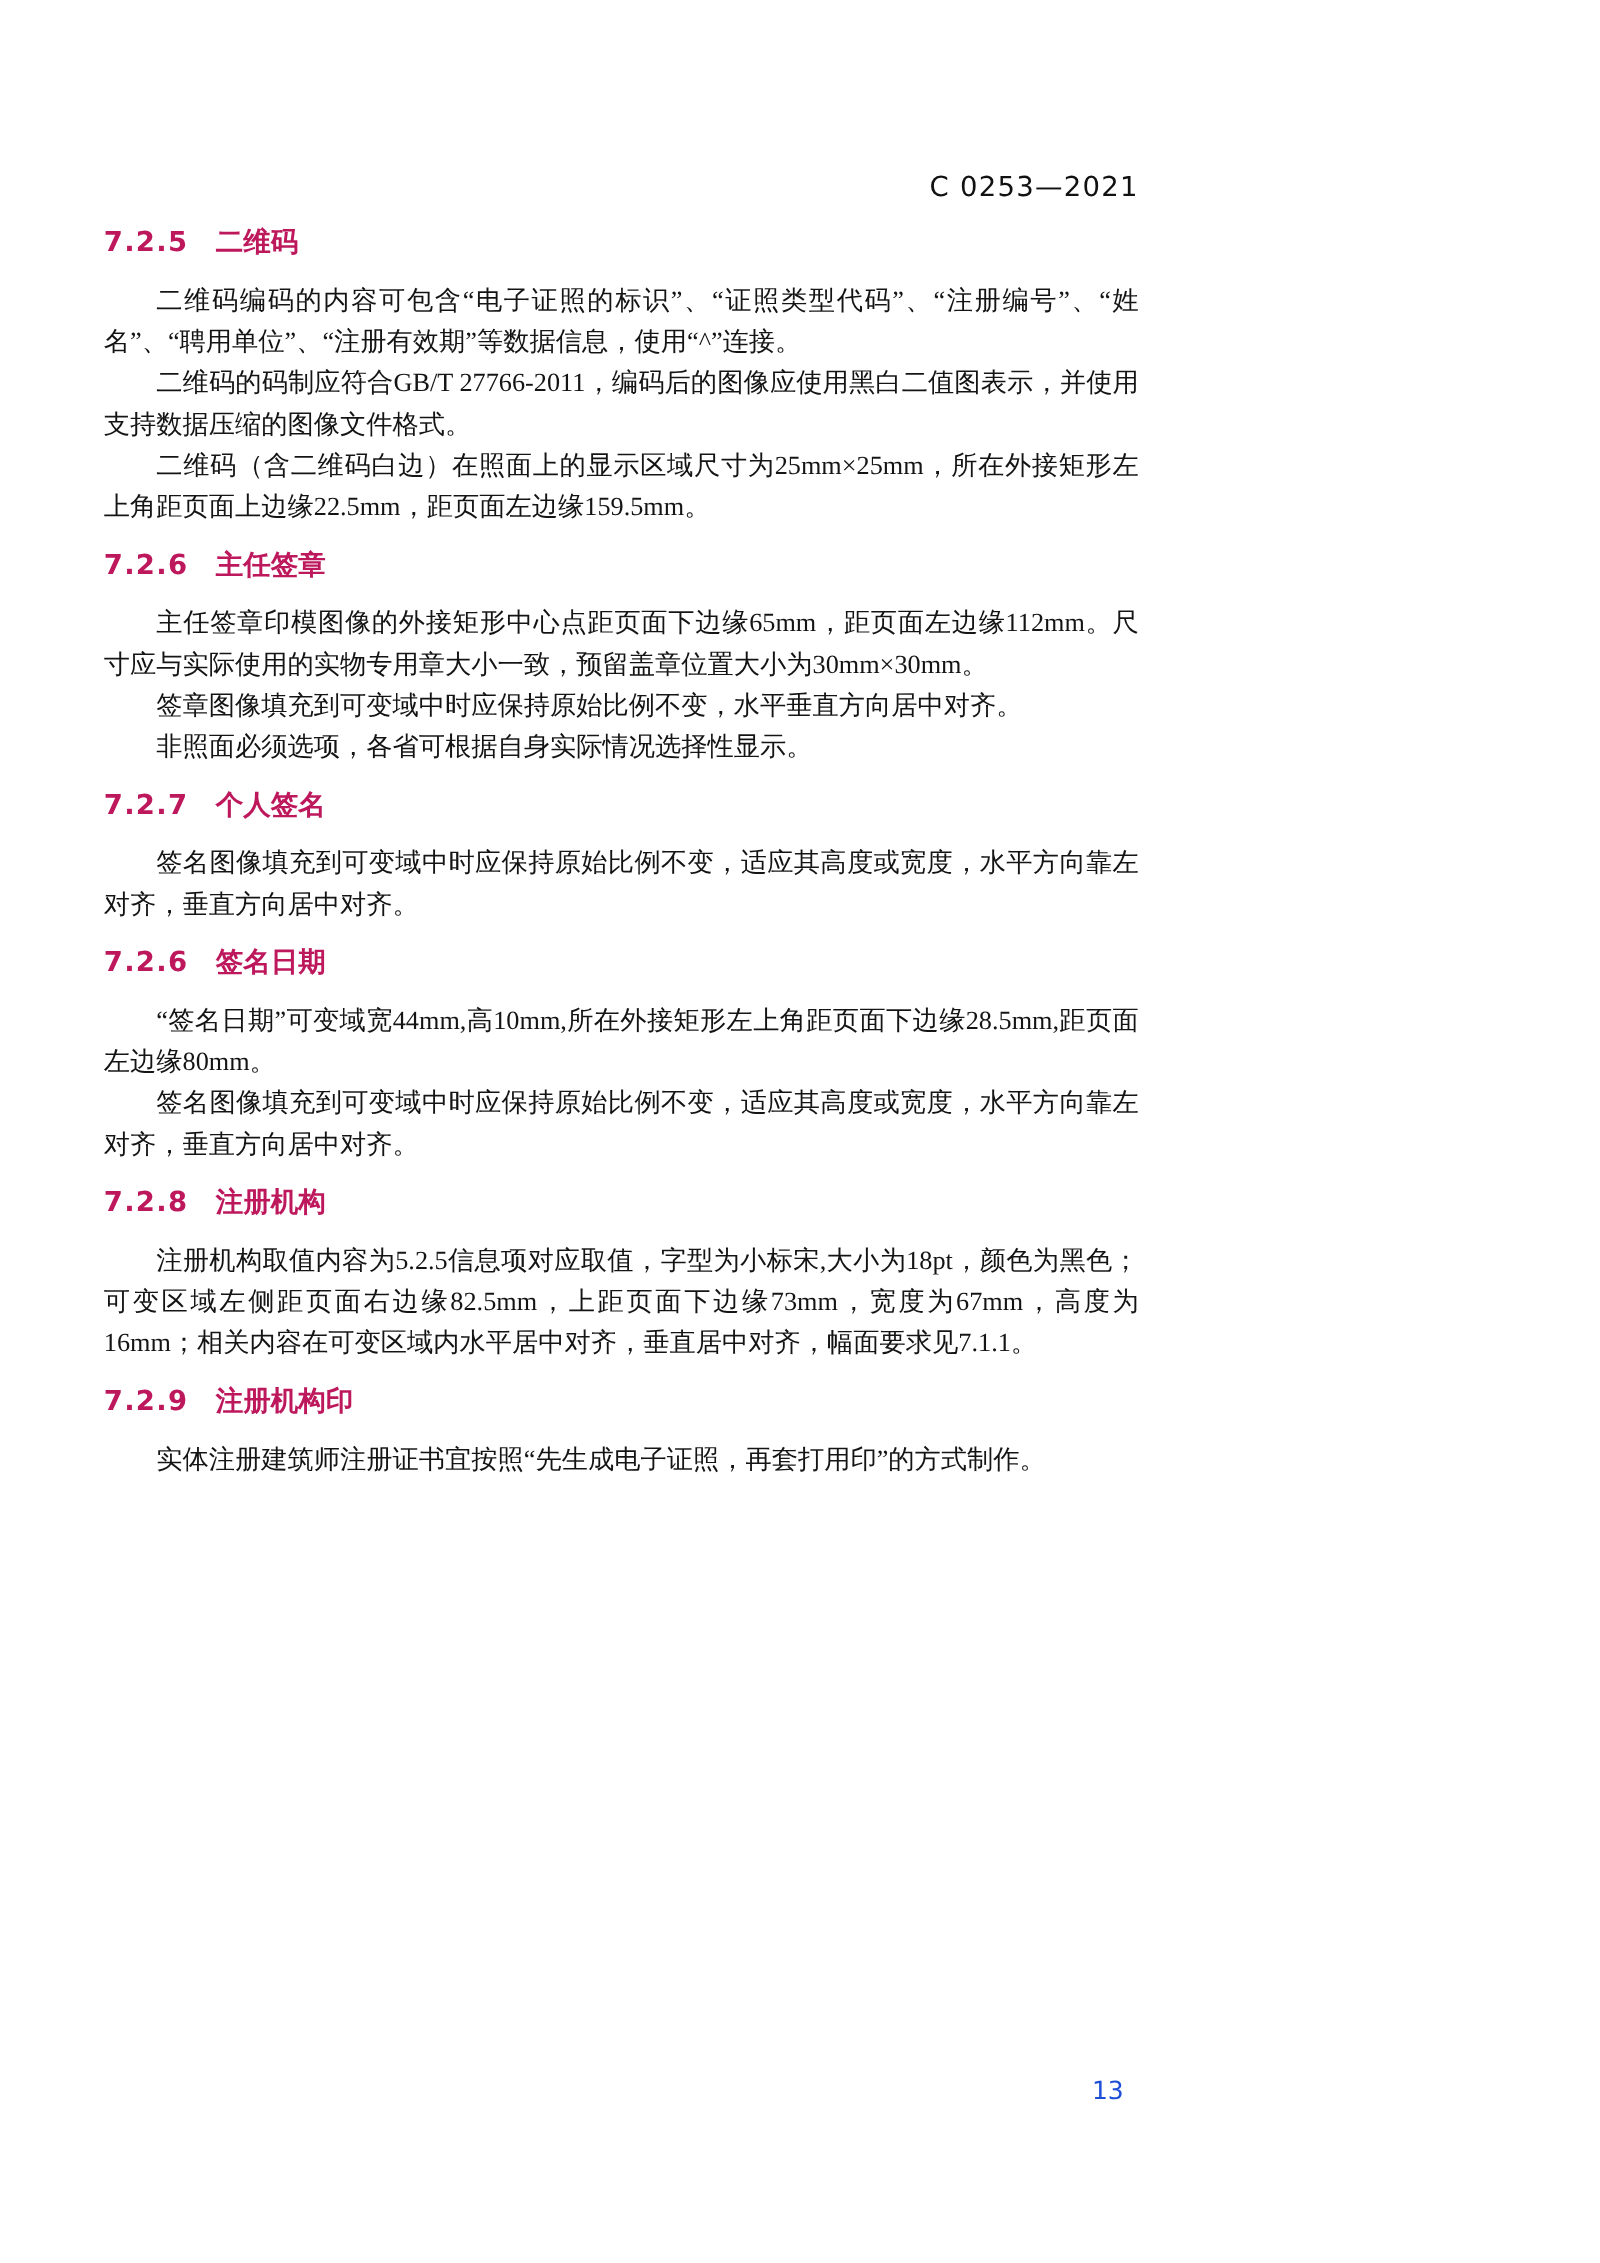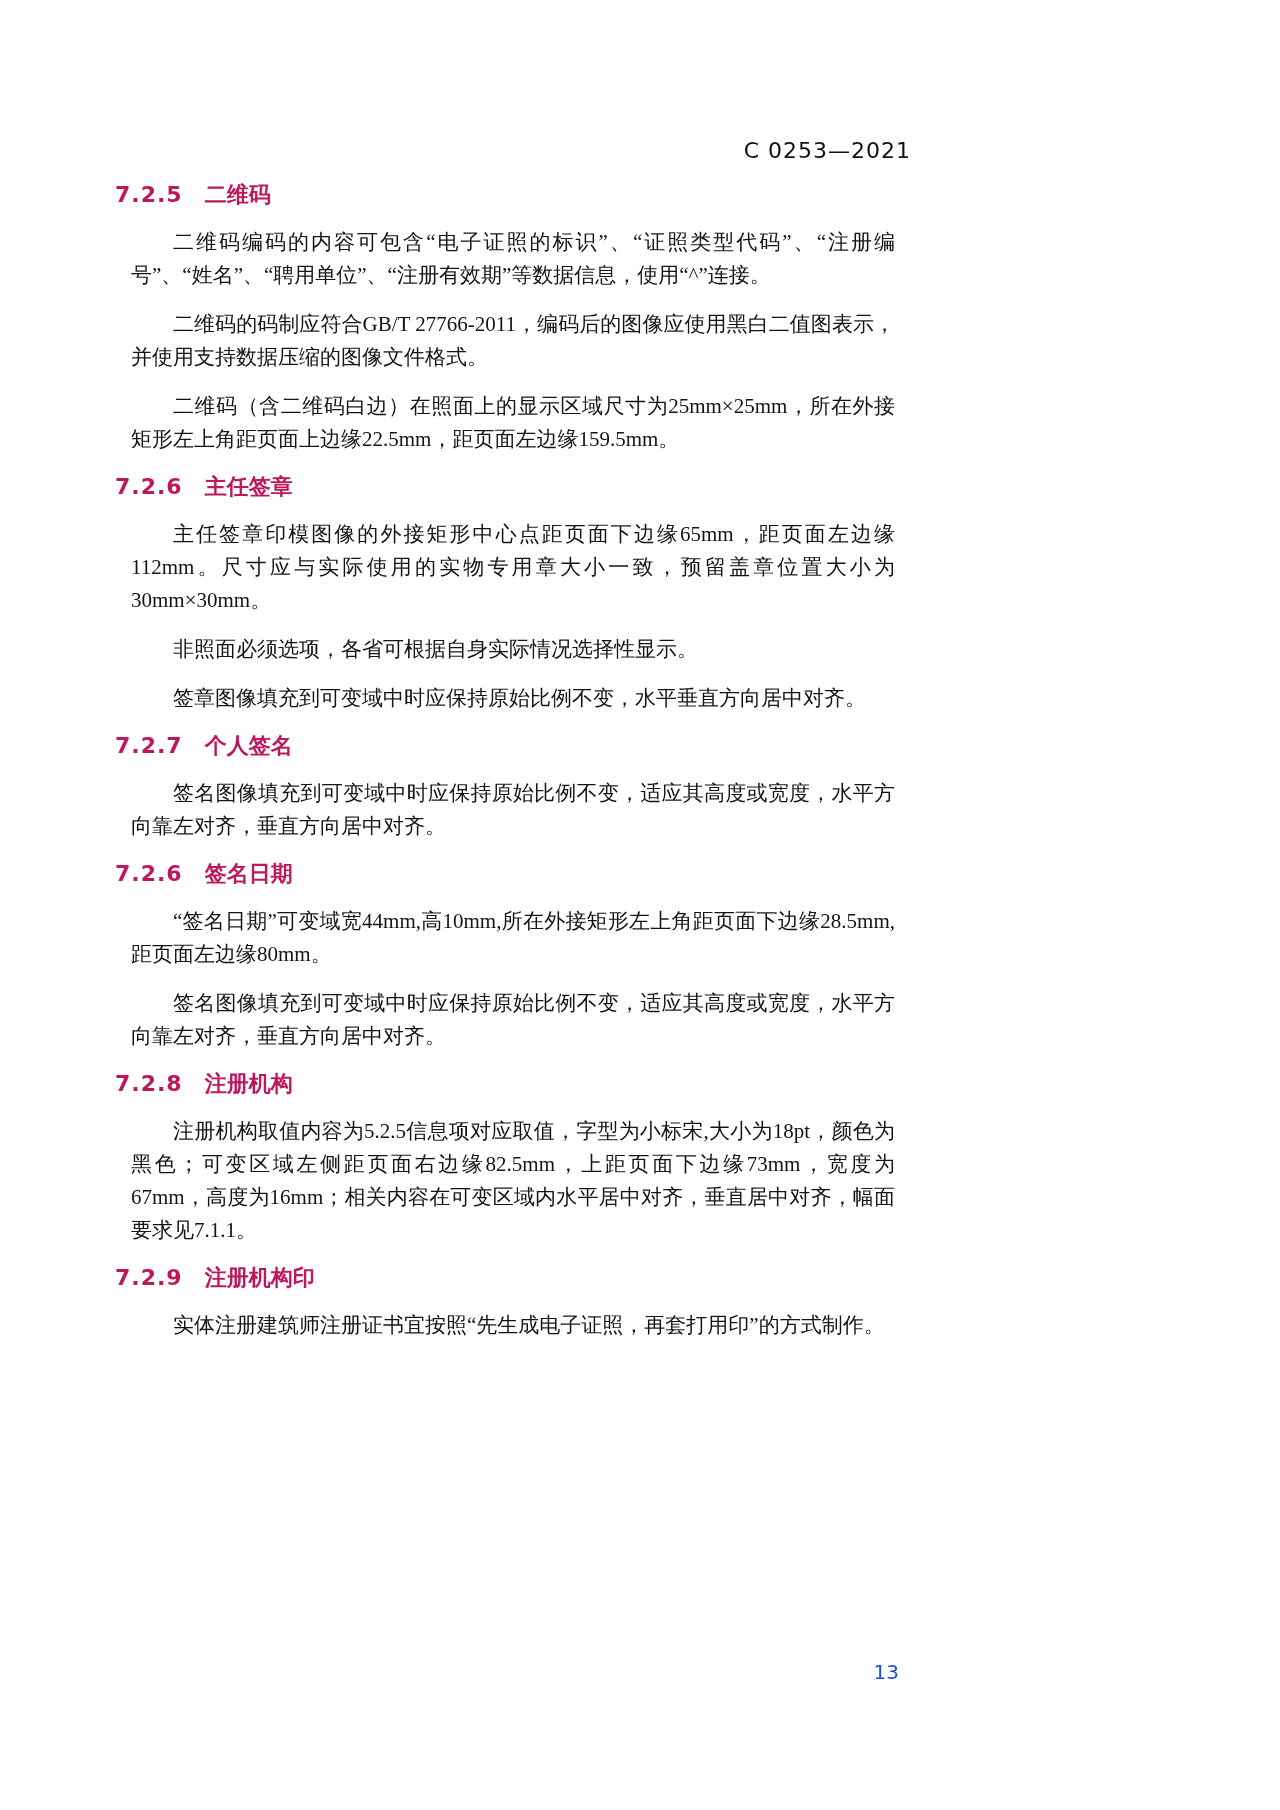--- a/index.html
+++ b/index.html
@@ -6,21 +6,21 @@
     margin: 0;
     padding: 0;
     background: #ffffff;
   }
   .page {
     position: relative;
     width: 1044px;
     height: 1810px;
     background: #ffffff;
     box-sizing: border-box;
-    padding: 138px 133px 0 115px;
+    padding: 138px 133px 0 83px;
     overflow: hidden;
     font-family: "Liberation Serif", "DejaVu Serif", serif;
     color: #1a1a1a;
   }
   .doc-header {
     text-align: right;
     font-family: "DejaVu Sans", "Liberation Sans", sans-serif;
     font-size: 22px;
     line-height: 26px;
     color: #111;
@@ -32,21 +32,21 @@
     font-weight: bold;
     font-size: 22px;
     line-height: 30px;
     color: #be185d;
   }
   .section-title .sec-num {
     letter-spacing: 1px;
     margin-right: 22px;
   }
   .section-body p {
-    margin: 16px;
+    margin: 0;
     font-size: 21px;
     line-height: 33px;
     text-align: justify;
     text-indent: 2em;
     color: #141414;
   }
   .page-number {
     position: absolute;
     top: 1660px;
     right: 145px;
@@ -72,22 +72,22 @@
       <p>二维码（含二维码白边）在照面上的显示区域尺寸为25mm×25mm，所在外接矩形左上角距页面上边缘22.5mm，距页面左边缘159.5mm。</p>
     </div>
   </div>
 
   <div class="section">
     <div class="section-title">
       <span class="sec-num">7.2.6</span><span>主任签章</span>
     </div>
     <div class="section-body">
       <p>主任签章印模图像的外接矩形中心点距页面下边缘65mm，距页面左边缘112mm。尺寸应与实际使用的实物专用章大小一致，预留盖章位置大小为30mm×30mm。</p>
+      <p>签章图像填充到可变域中时应保持原始比例不变，水平垂直方向居中对齐。</p>
       <p>非照面必须选项，各省可根据自身实际情况选择性显示。</p>
-      <p>签章图像填充到可变域中时应保持原始比例不变，水平垂直方向居中对齐。</p>
     </div>
   </div>
 
   <div class="section">
     <div class="section-title">
       <span class="sec-num">7.2.7</span><span>个人签名</span>
     </div>
     <div class="section-body">
       <p>签名图像填充到可变域中时应保持原始比例不变，适应其高度或宽度，水平方向靠左对齐，垂直方向居中对齐。</p>
     </div>

